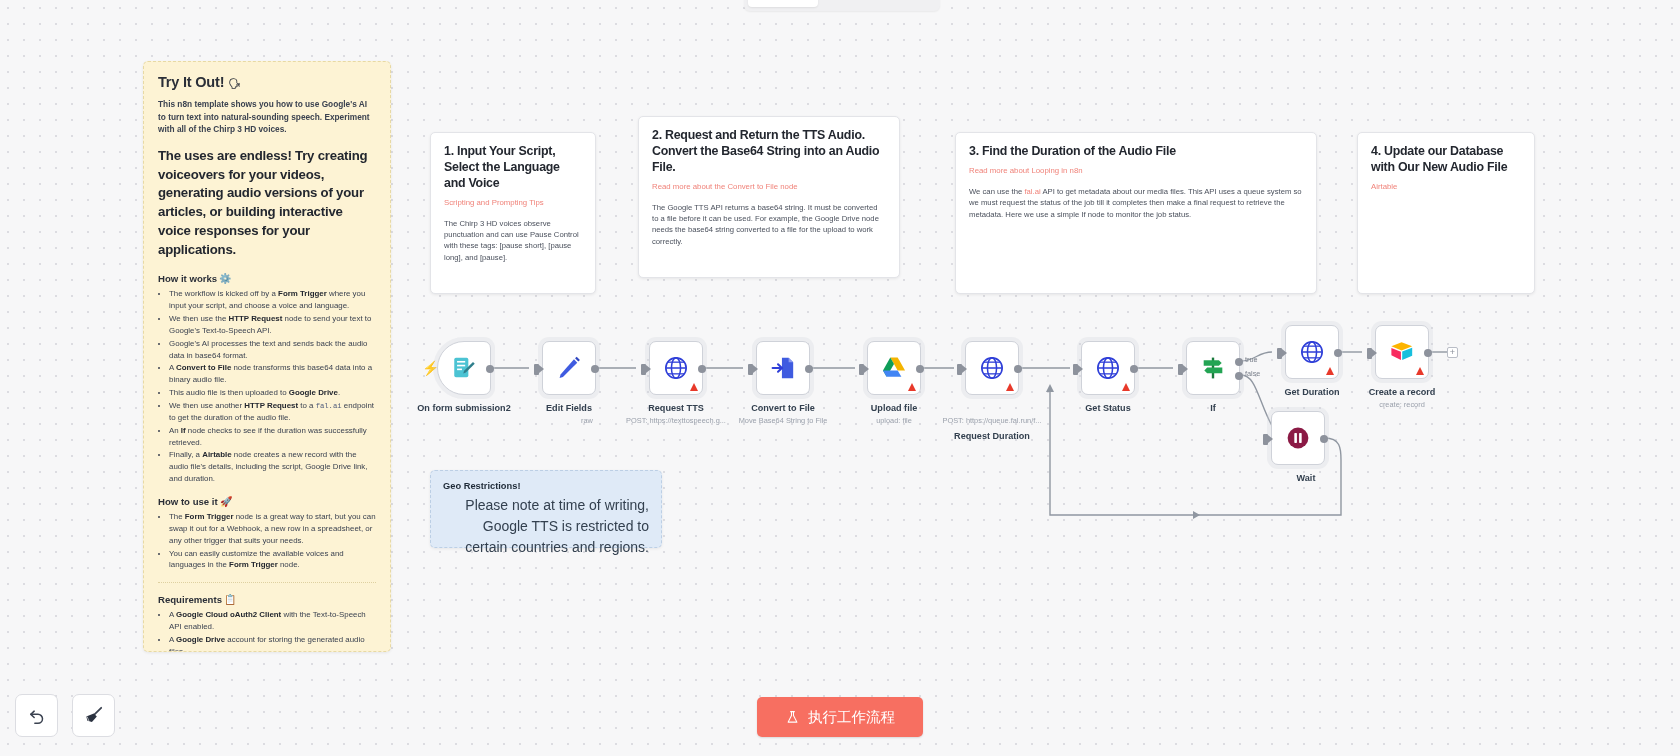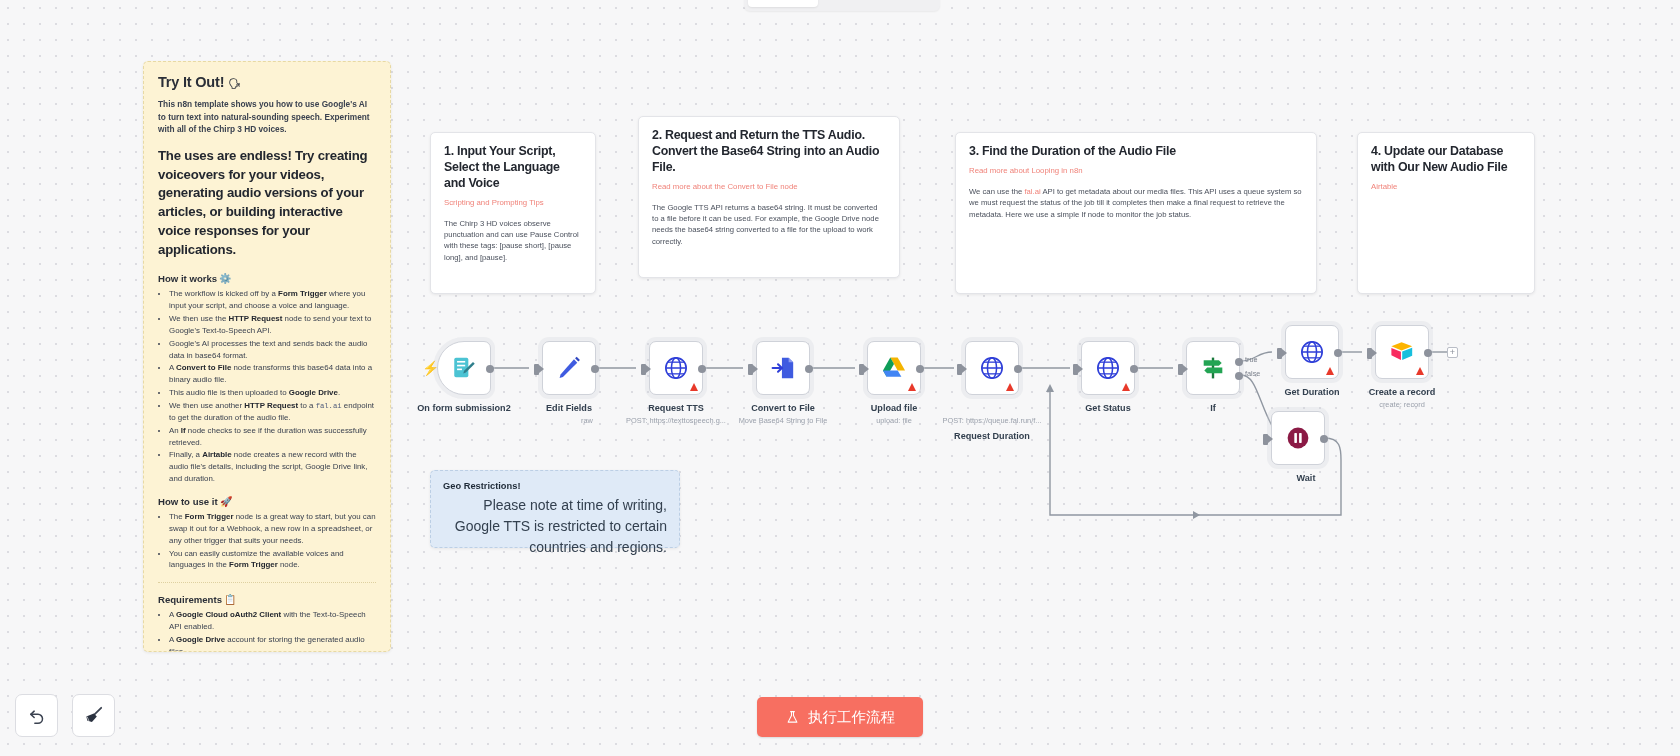--- a/index.html
+++ b/index.html
@@ -105,21 +105,21 @@
     margin-top: 11px;
   }
   .step-note p .inline-link { color: #f0837a; }
 
   #note-step-1 { left: 430px; top: 132px; width: 166px; height: 162px; }
   #note-step-2 { left: 638px; top: 116px; width: 262px; height: 162px; }
   #note-step-3 { left: 955px; top: 132px; width: 362px; height: 162px; }
   #note-step-4 { left: 1357px; top: 132px; width: 178px; height: 162px; }
 
   #note-geo {
-    left: 430px; top: 470px; width: 250px; height: 78px;
+    left: 430px; top: 470px; width: 232px; height: 78px;
     padding: 10px 12px;
   }
   #note-geo h4 { font-size: 9.3px; font-weight: bold; color: #1f2b38; }
   #note-geo p { font-size: 14px; line-height: 1.5; color: #33404f; margin-top: 4px; text-align: right; }
 
   
   .node {
     position: absolute;
     width: 54px; height: 54px;
     background: #ffffff;

